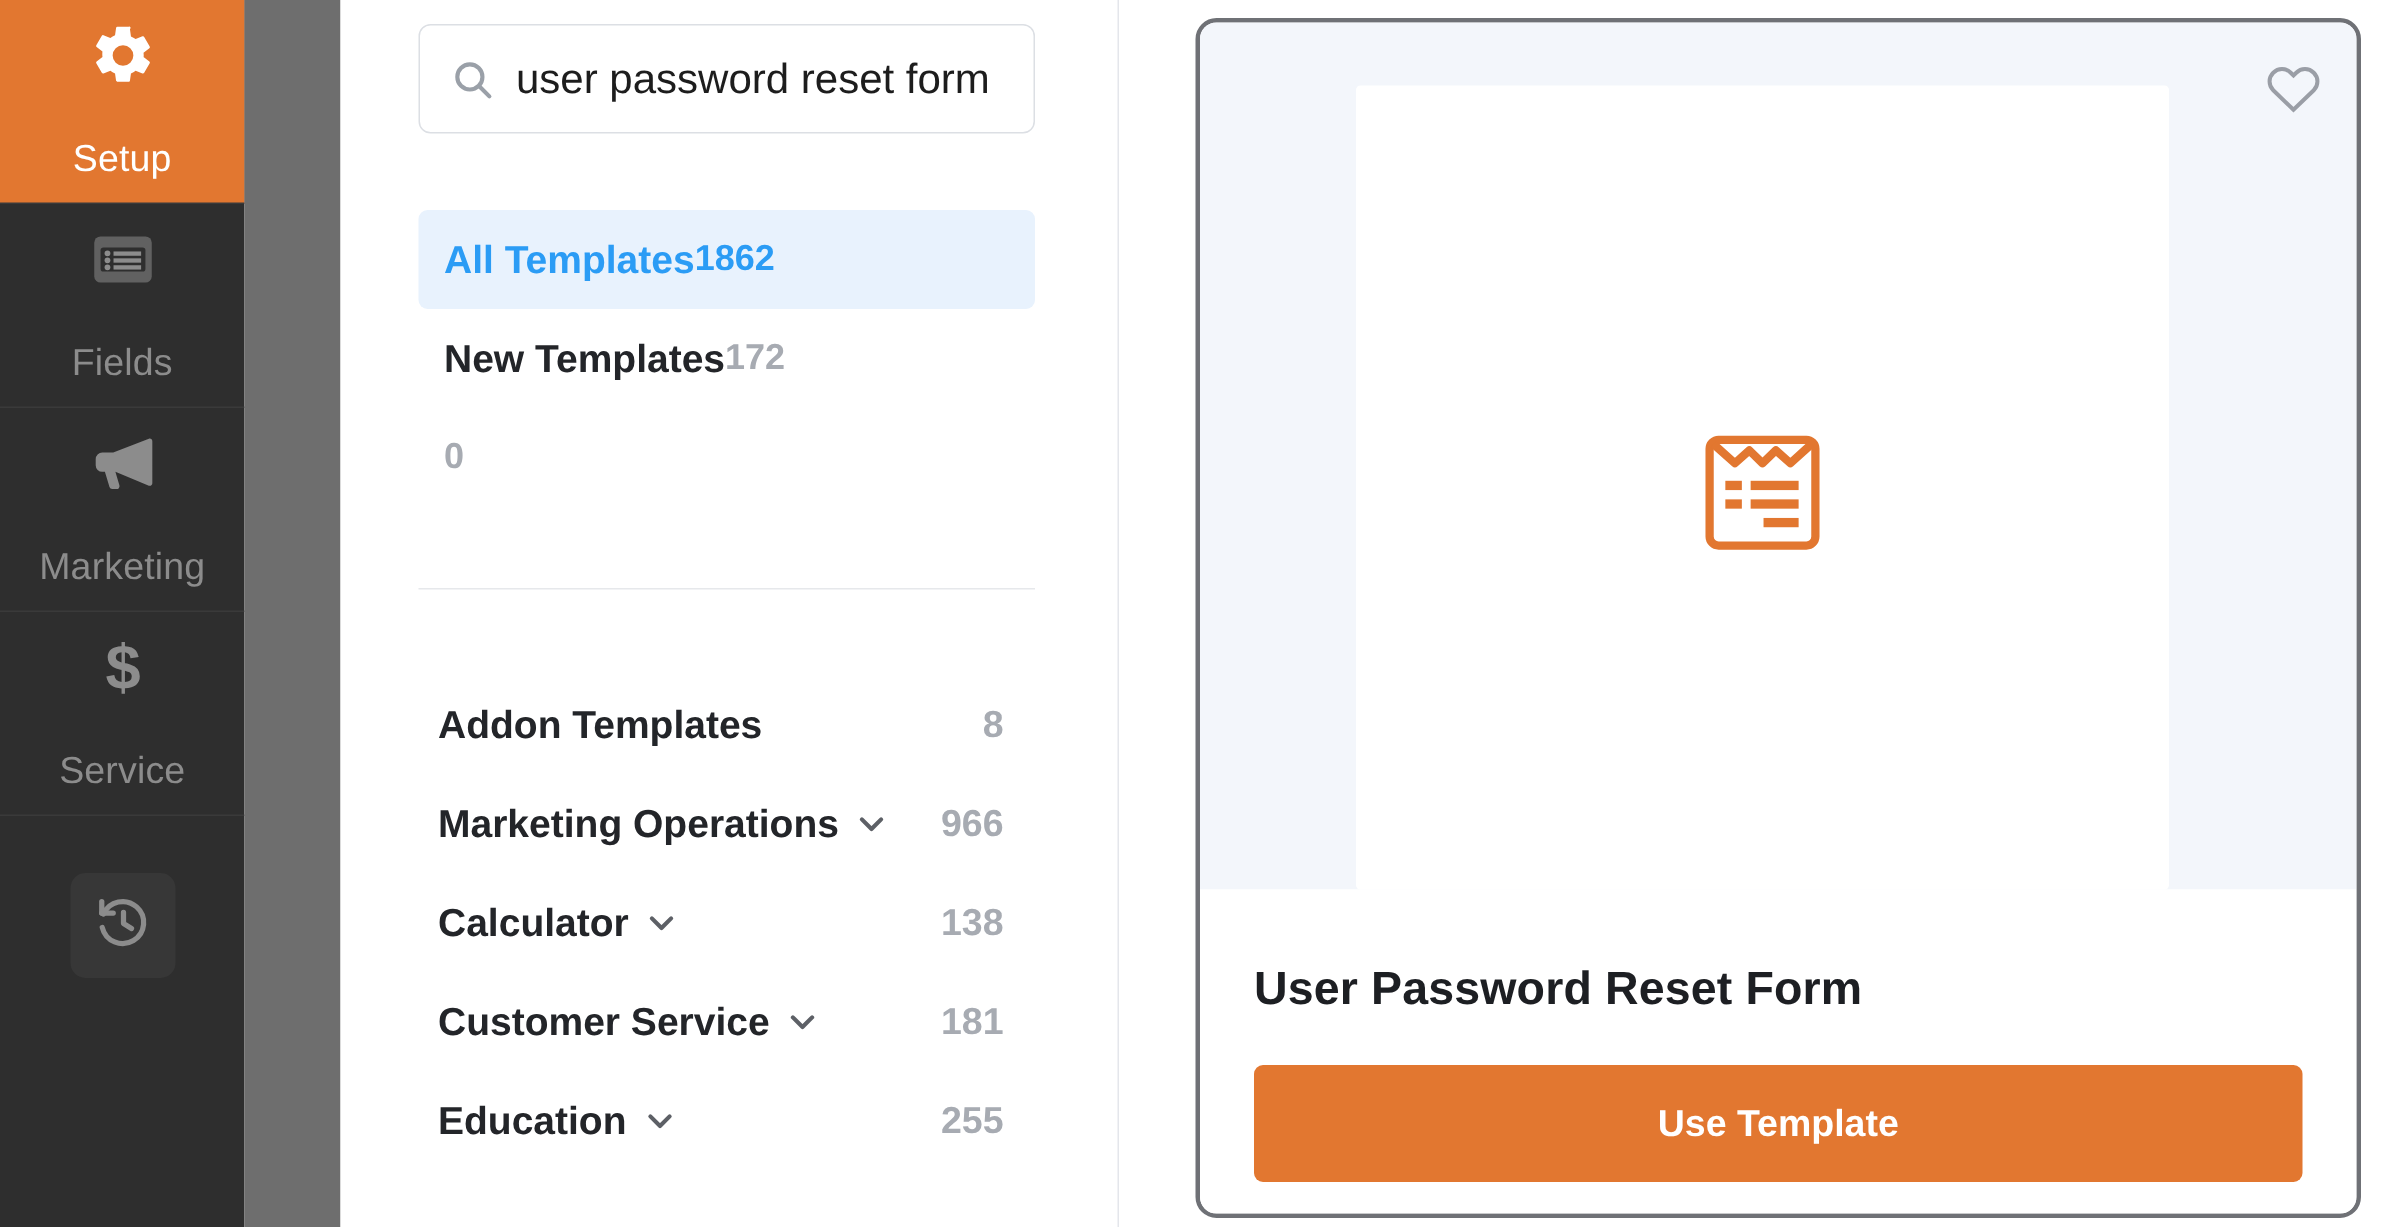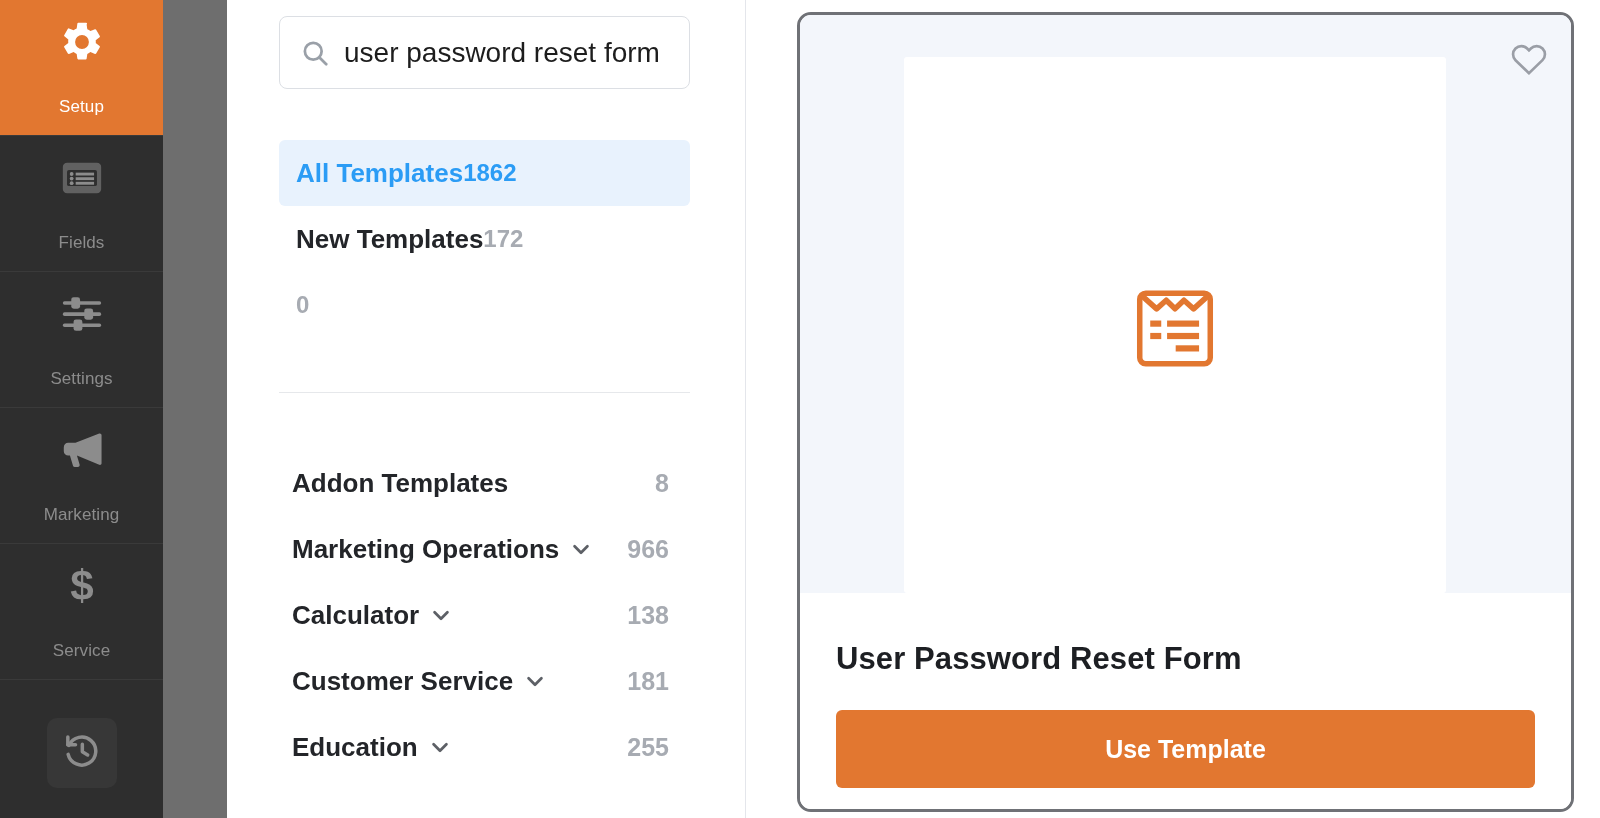--- a/index.html
+++ b/index.html
@@ -23,21 +23,21 @@
     height: 136px;
     display: flex; flex-direction: column;
     align-items: center; justify-content: center;
     gap: 12px;
     color: #8c8c8c;
     border-bottom: 1px solid #3a3a3a;
     cursor: pointer;
     flex: 0 0 auto;
   }
   .nav-item.active { background: #e27730; color: #ffffff; }
-  .nav-label { font-size: 17px; letter-spacing: .1px; margin-top: 20px; }
+  .nav-label { font-size: 25px; letter-spacing: .1px; margin-top: 20px; }
   .nav-icon { width: 46px; height: 46px; display: block; }
   .nav-icon svg { width: 100%; height: 100%; display: block; }
 
   .sidebar-footer {
     flex: 1 1 auto;
     display: flex; align-items: flex-start; justify-content: center;
     padding-top: 38px;
   }
   .history-btn {
     width: 70px; height: 70px;
@@ -205,33 +205,20 @@
           <circle cx="6.6" cy="12.3" r="1" fill="currentColor"></circle>
           <circle cx="6.6" cy="14.7" r="1" fill="currentColor"></circle>
           <rect x="8.7" y="9.2" width="9.6" height="1.5" fill="currentColor"></rect>
           <rect x="8.7" y="11.6" width="9.6" height="1.5" fill="currentColor"></rect>
           <rect x="8.7" y="14" width="9.6" height="1.5" fill="currentColor"></rect>
         </svg>
       </span>
       <span class="nav-label">Fields</span>
     </div>
 
-    <div class="nav-item">
-      <span class="nav-icon">
-        <svg viewBox="0 0 24 24" fill="currentColor" aria-hidden="true">
-          <rect x="2" y="5.3" width="20" height="1.9" rx=".9"></rect>
-          <rect x="2" y="11.1" width="20" height="1.9" rx=".9"></rect>
-          <rect x="2" y="16.9" width="20" height="1.9" rx=".9"></rect>
-          <rect x="6.4" y="3.3" width="4.6" height="5.9" rx="1.3"></rect>
-          <rect x="13.2" y="9.1" width="4.6" height="5.9" rx="1.3"></rect>
-          <rect x="7.6" y="14.9" width="4.6" height="5.9" rx="1.3"></rect>
-        </svg>
-      </span>
-      <span class="nav-label">Settings</span>
-    </div>
 
     <div class="nav-item">
       <span class="nav-icon">
         <svg viewBox="0 0 24 24" fill="currentColor" aria-hidden="true">
           <path d="M21 3.4 8.6 8.2H4.8A2.3 2.3 0 0 0 2.5 10.5v2.1a2.3 2.3 0 0 0 2.3 2.3h.9l1.6 5.3a1 1 0 0 0 1 .7h1.5a1 1 0 0 0 .95-1.3l-1.4-4.7L21 19.7c.6.24 1.2-.2 1.2-.84V4.25c0-.64-.62-1.08-1.2-.85Z"></path>
         </svg>
       </span>
       <span class="nav-label">Marketing</span>
     </div>
 

